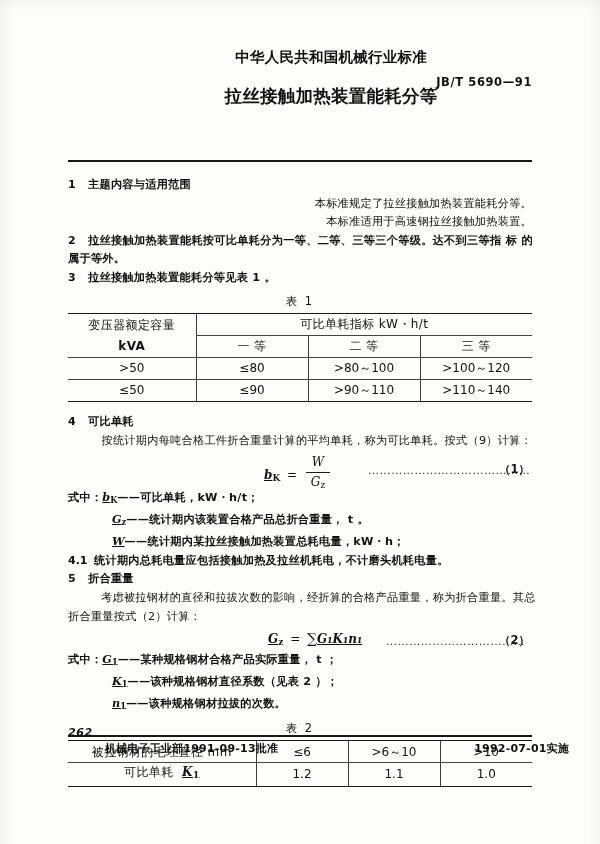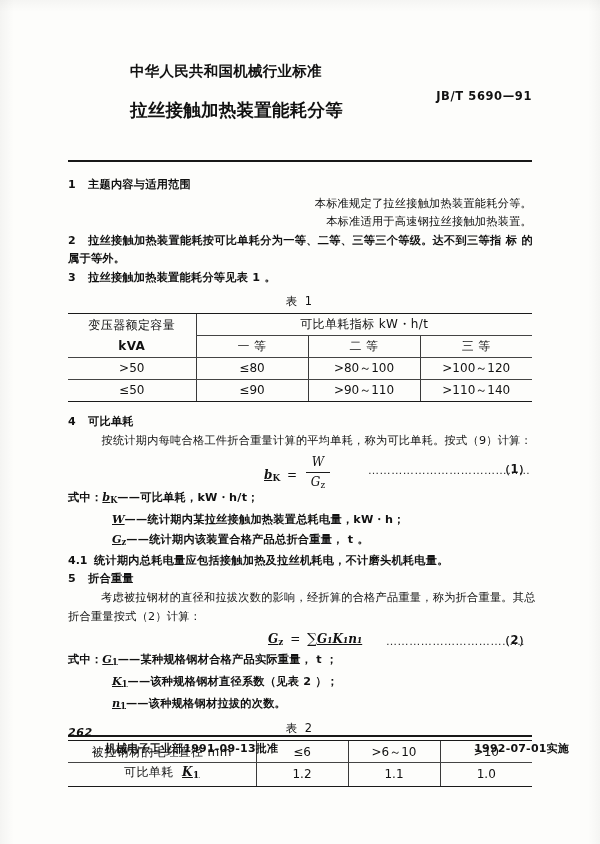--- a/index.html
+++ b/index.html
@@ -34,22 +34,23 @@
     left: 68px;
     top: 0;
     width: 464px;
     height: 844px;
   }
 
   
   .hdr-block {
     position: absolute;
     left: 0;
-    top: 62px;
-    width: 464px;
+    top: 48px;
+    width: 464px;
+    text-align: center;
   }
   .hdr-line1 {
     font-size: 14.5px;
     font-weight: bold;
     letter-spacing: 0.5px;
     margin-left: 62px;
   }
   .std-no {
     position: absolute;
     right: 0;
@@ -292,24 +293,24 @@
           </span>
         </span>
         <span class="dots">……………………………………</span>
         <span class="eqno">（1）</span>
       </div>
 
       <div class="ln">
         <span class="cn b">式中：</span><span class="mvar"><span>b</span><span class="sub">K</span></span><span class="cn b">——可比单耗，kW・h/t；</span>
       </div>
       <div class="ln" style="padding-left:44px;">
+        <span class="mvar"><span>G</span><span class="sub">z</span></span><span class="cn b">——统计期内该装置合格产品总折合重量， t 。</span>
+      </div>
+      <div class="ln" style="padding-left:44px;">
         <span class="mvar">W</span><span class="cn b">——统计期内某拉丝接触加热装置总耗电量，kW・h；</span>
-      </div>
-      <div class="ln" style="padding-left:44px;">
-        <span class="mvar"><span>G</span><span class="sub">z</span></span><span class="cn b">——统计期内该装置合格产品总折合重量， t 。</span>
       </div>
 
       <div class="ln">
         <span class="num wide">4.1</span><span class="cn b">统计期内总耗电量应包括接触加热及拉丝机耗电，不计磨头机耗电量。</span>
       </div>
 
       <div class="ln">
         <span class="num">5</span><span class="cn b">折合重量</span>
       </div>
       <div class="ln ind1 cn">考虑被拉钢材的直径和拉拔次数的影响，经折算的合格产品重量，称为折合重量。其总</div>

